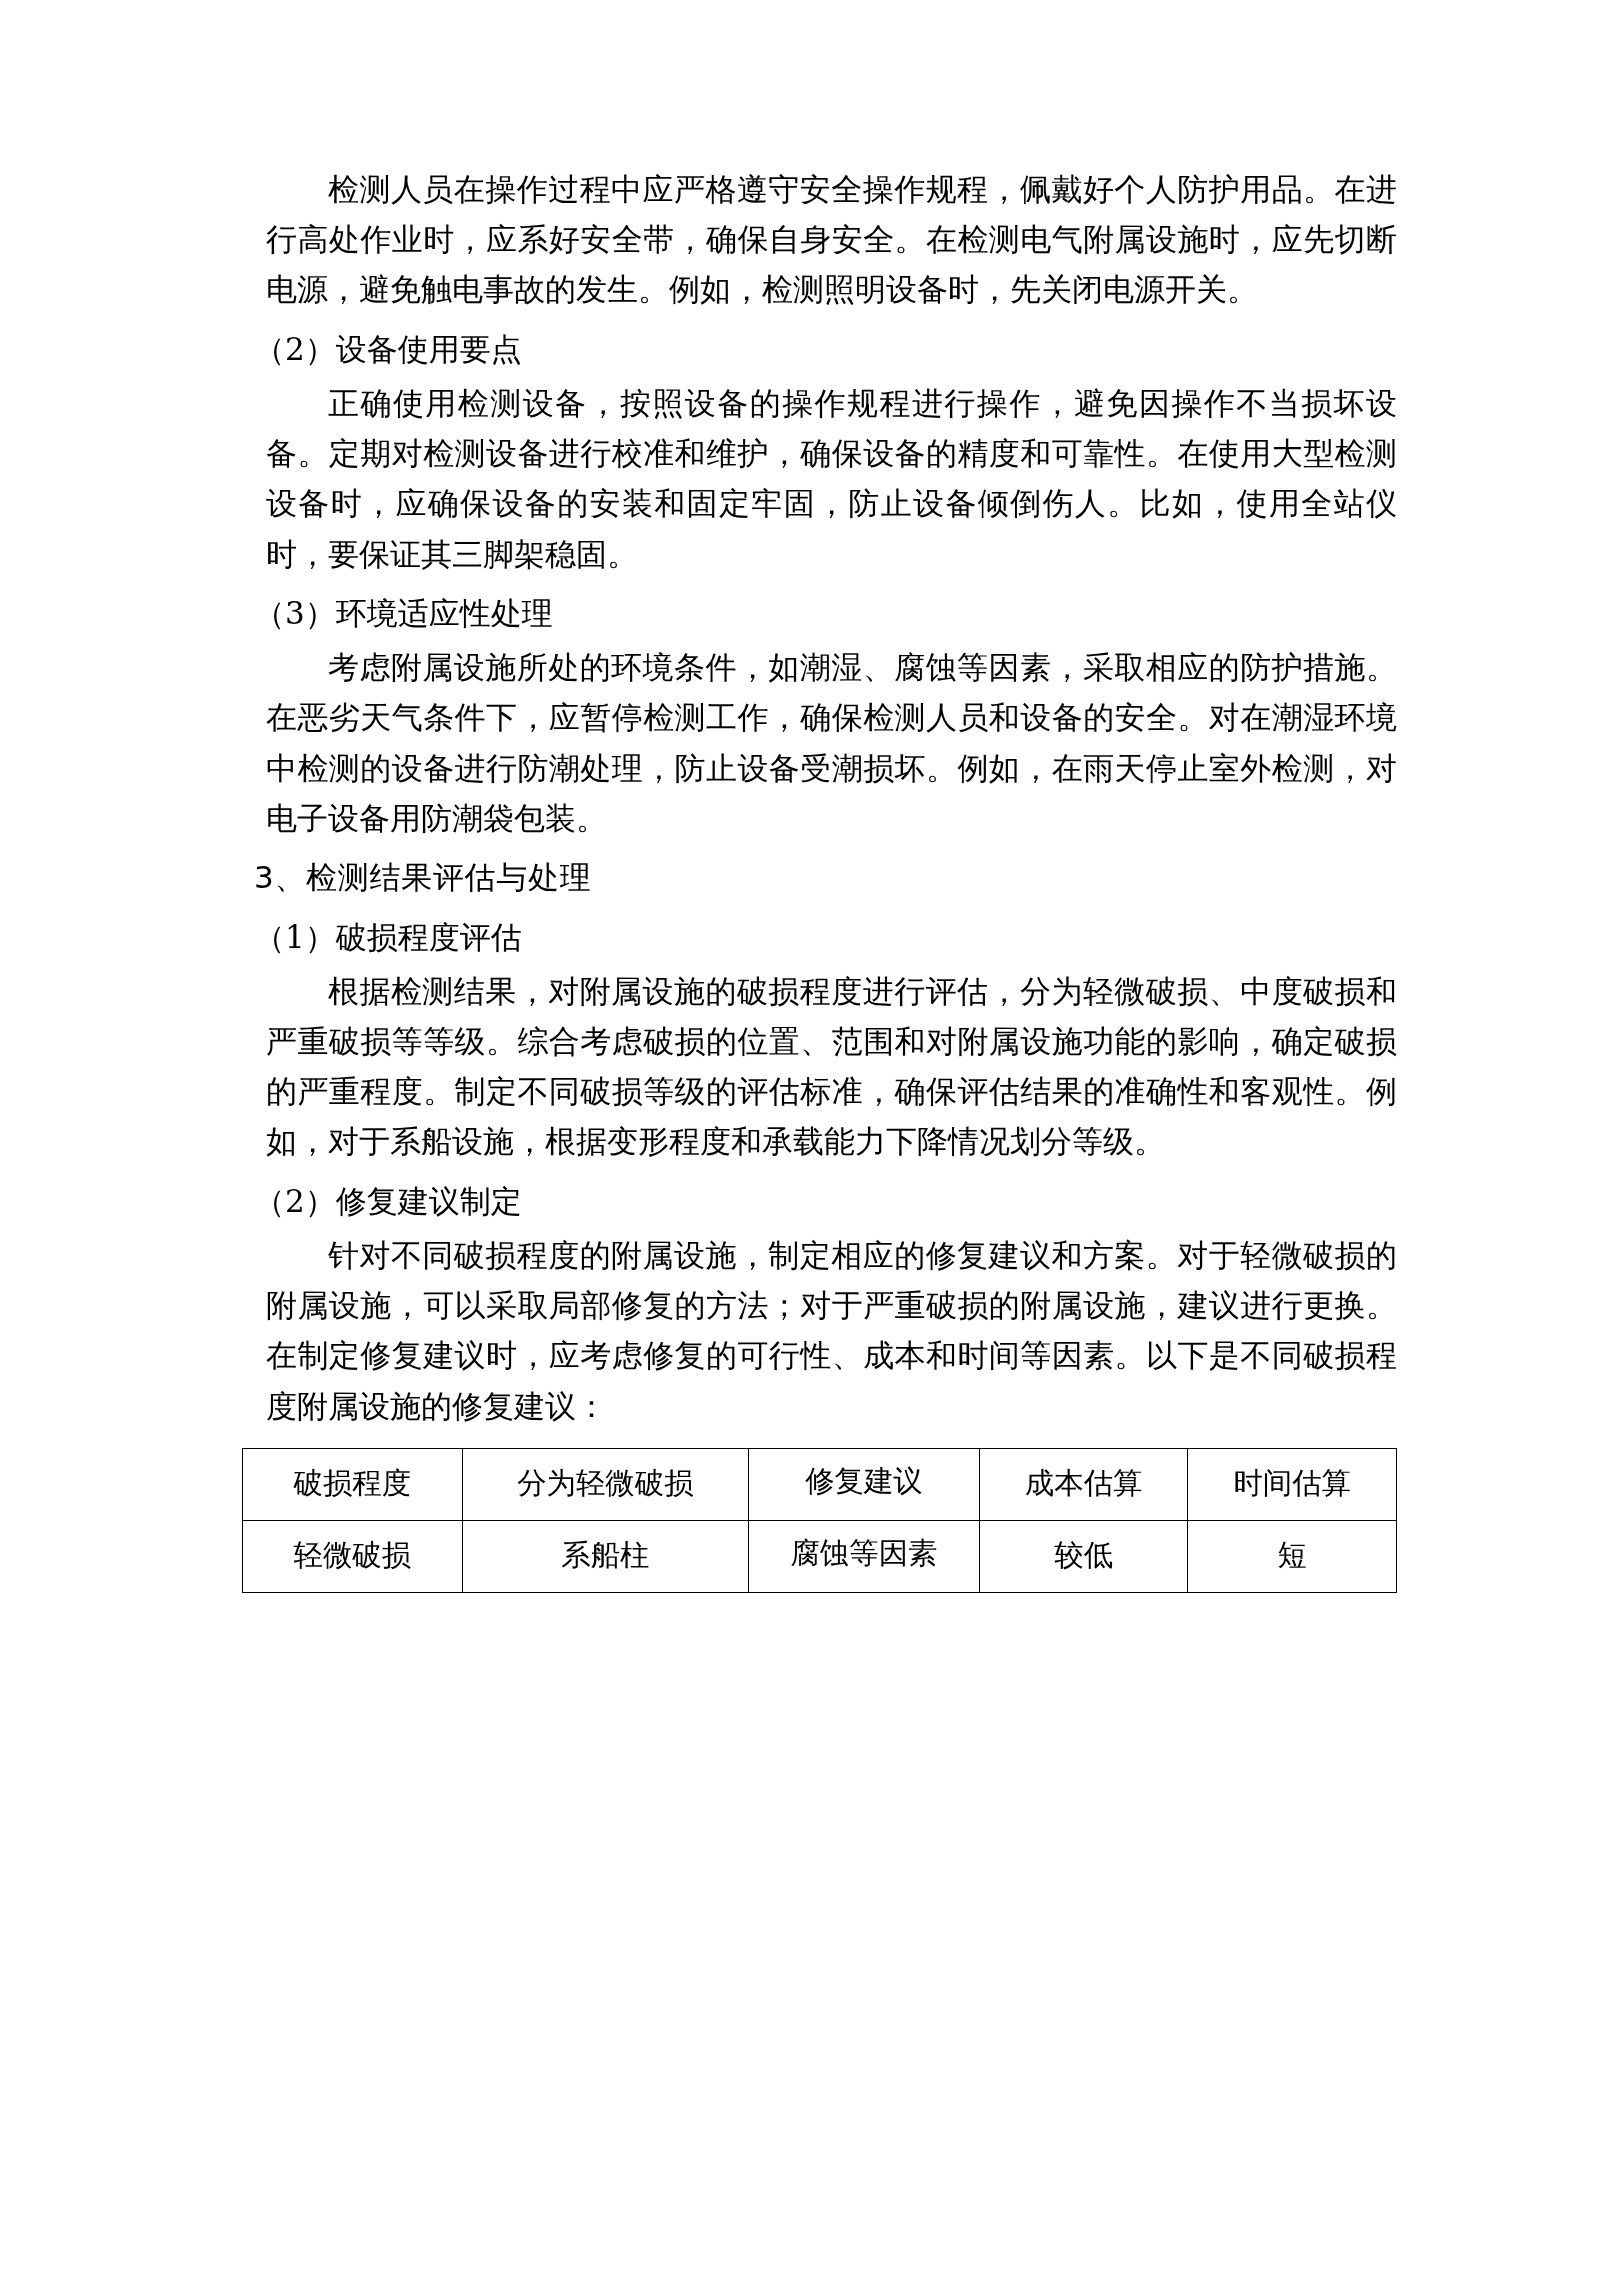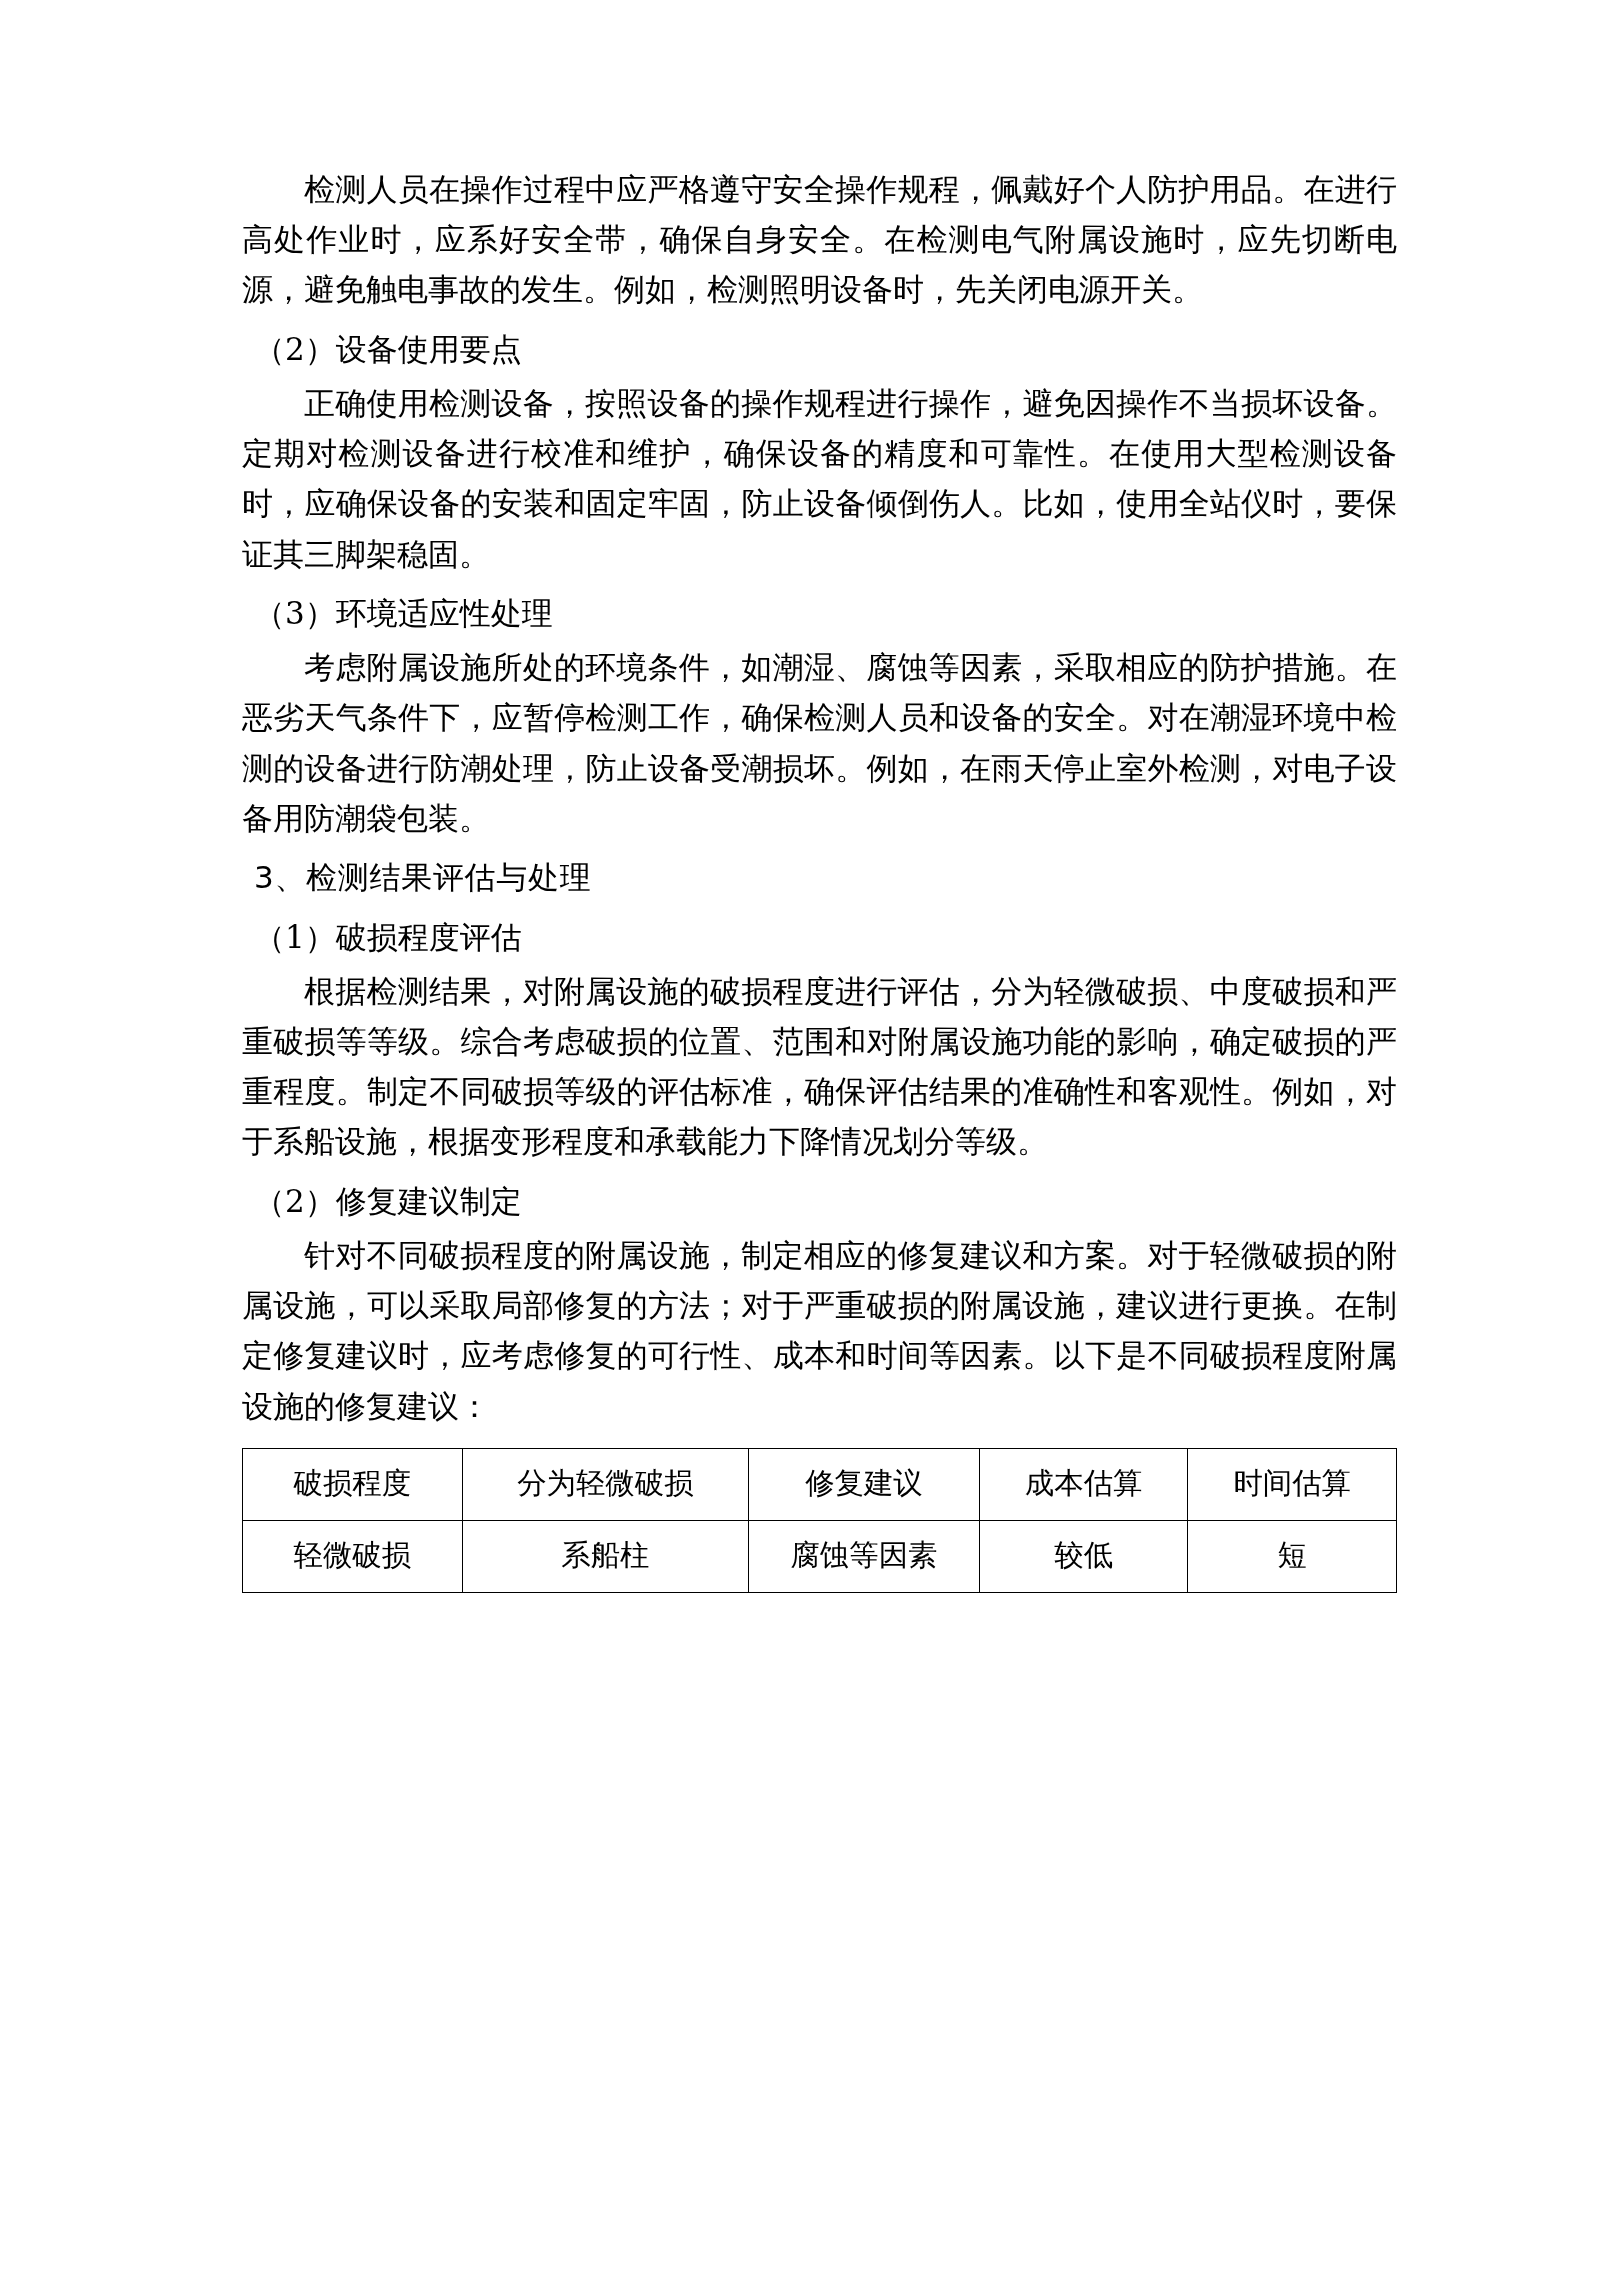--- a/index.html
+++ b/index.html
@@ -25,20 +25,21 @@
     font-size: 31px;
     line-height: 1.62;
     text-align: justify;
     text-justify: inter-ideograph;
   }
   p {
     margin: 0 0 3.9px 0;
   }
   .indent {
     text-indent: 2em;
+    margin-left: 24px;
   }
   .heading {
     text-indent: 0;
     margin-top: 9.2px;
     margin-bottom: 3.9px;
     margin-left: 12px;
   }
   .sans {
     font-family: "DejaVu Sans", "Liberation Sans", sans-serif;
     letter-spacing: 0.7px;
@@ -53,21 +54,21 @@
   table.repair-table td {
     border: 1.3px solid #000000;
     text-align: center;
     vertical-align: middle;
     height: 71px;
     font-size: 29.4px;
     padding: 0 3.9px;
   }
   .col1 { width: 19%; }
   .col2 { width: 25%; }
-  .col3 { width: 20%; }
+  .col3 { width: 20%; font-family: Liberation Mono, monospace; }
   .col4 { width: 18%; }
   .col5 { width: 18%; }
 </style>
 </head>
 <body>
 
 <div class="page">
   <div class="doc-body">
 
     <p class="indent">检测人员在操作过程中应严格遵守安全操作规程，佩戴好个人防护用品。在进行高处作业时，应系好安全带，确保自身安全。在检测电气附属设施时，应先切断电源，避免触电事故的发生。例如，检测照明设备时，先关闭电源开关。</p>

